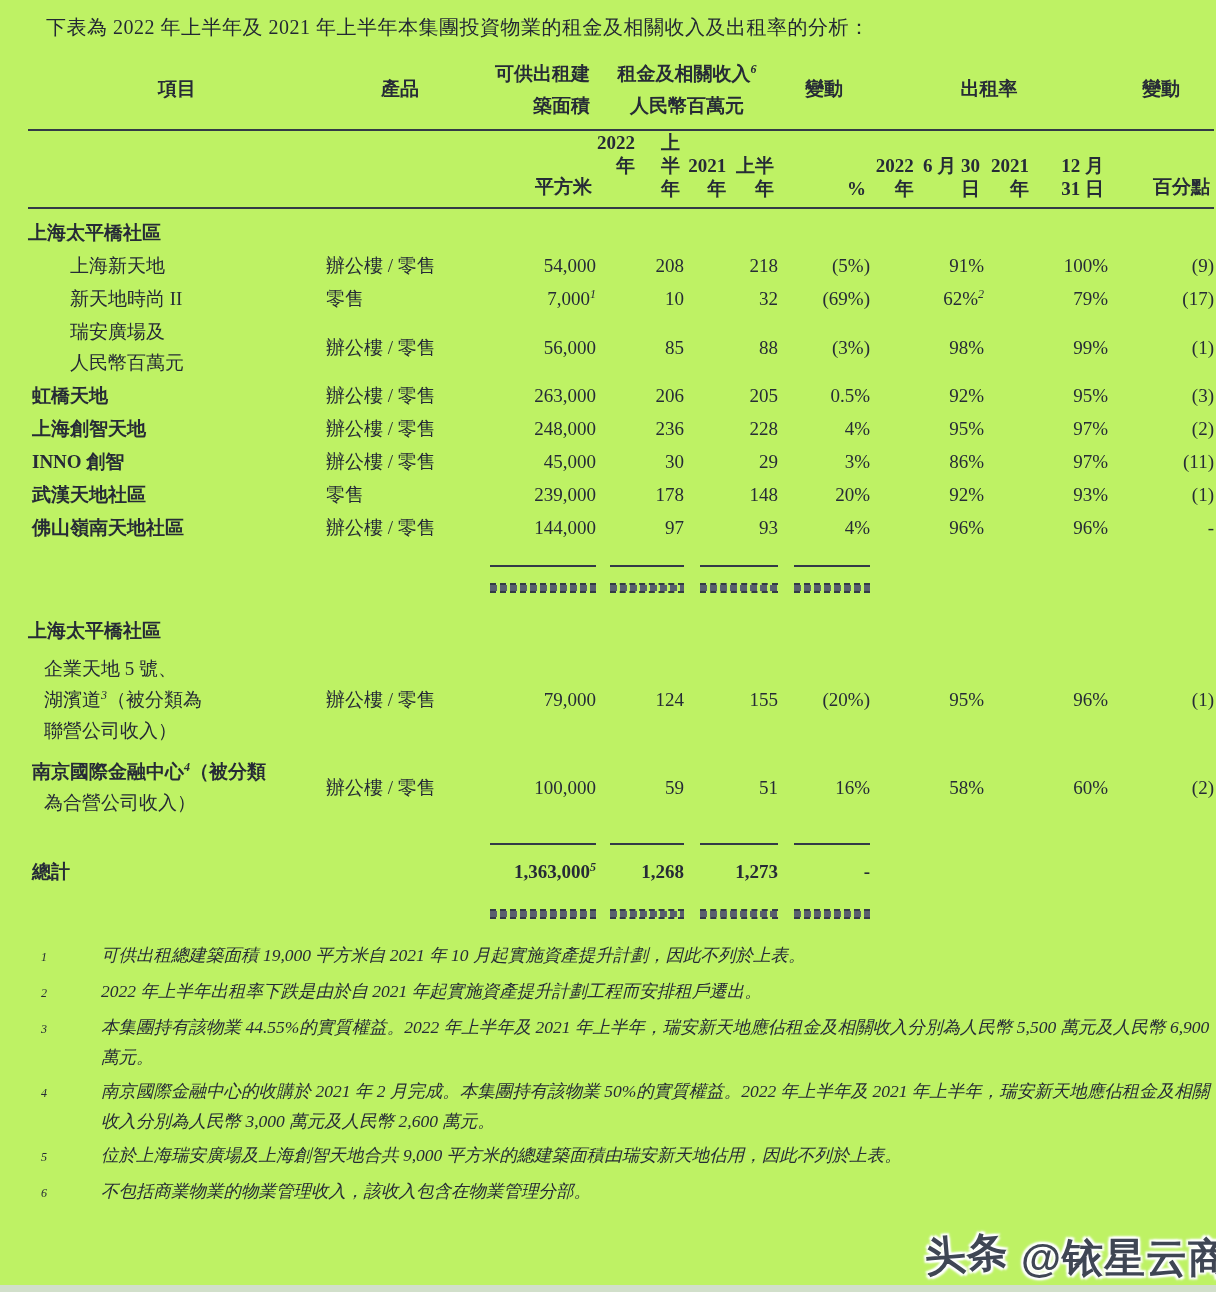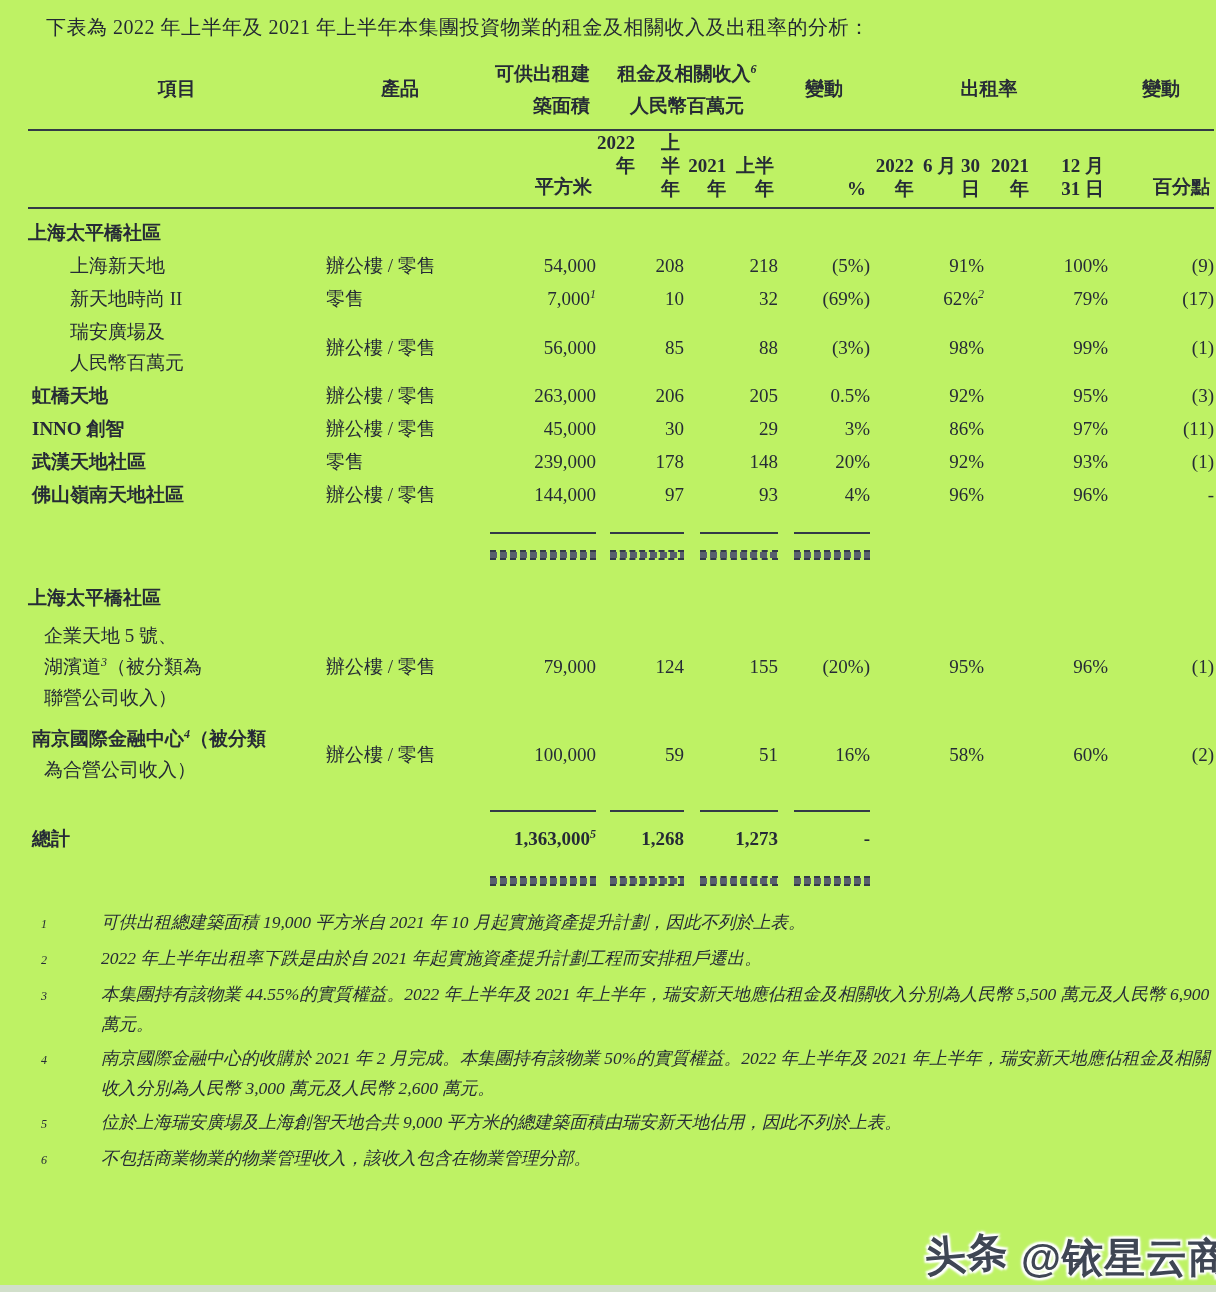--- a/index.html
+++ b/index.html
@@ -225,20 +225,33 @@
           <td class="c-num">263,000</td>
           <td class="c-num">206</td>
           <td class="c-num">205</td>
           <td class="c-num">0.5%</td>
           <td class="c-num">92%</td>
           <td class="c-num c8">95%</td>
           <td class="c-num">(3)</td>
         </tr>
         <tr class="prow">
           <td class="c-item">
+            <span class="ln lvl0 b">上海創智天地</span>
+          </td>
+          <td class="c-prod">辦公樓 / 零售</td>
+          <td class="c-num">248,000</td>
+          <td class="c-num">236</td>
+          <td class="c-num">228</td>
+          <td class="c-num">4%</td>
+          <td class="c-num">95%</td>
+          <td class="c-num c8">97%</td>
+          <td class="c-num">(2)</td>
+        </tr>
+        <tr class="prow">
+          <td class="c-item">
             <span class="ln lvl0 b">INNO 創智</span>
           </td>
           <td class="c-prod">辦公樓 / 零售</td>
           <td class="c-num">45,000</td>
           <td class="c-num">30</td>
           <td class="c-num">29</td>
           <td class="c-num">3%</td>
           <td class="c-num">86%</td>
           <td class="c-num c8">97%</td>
           <td class="c-num">(11)</td>

